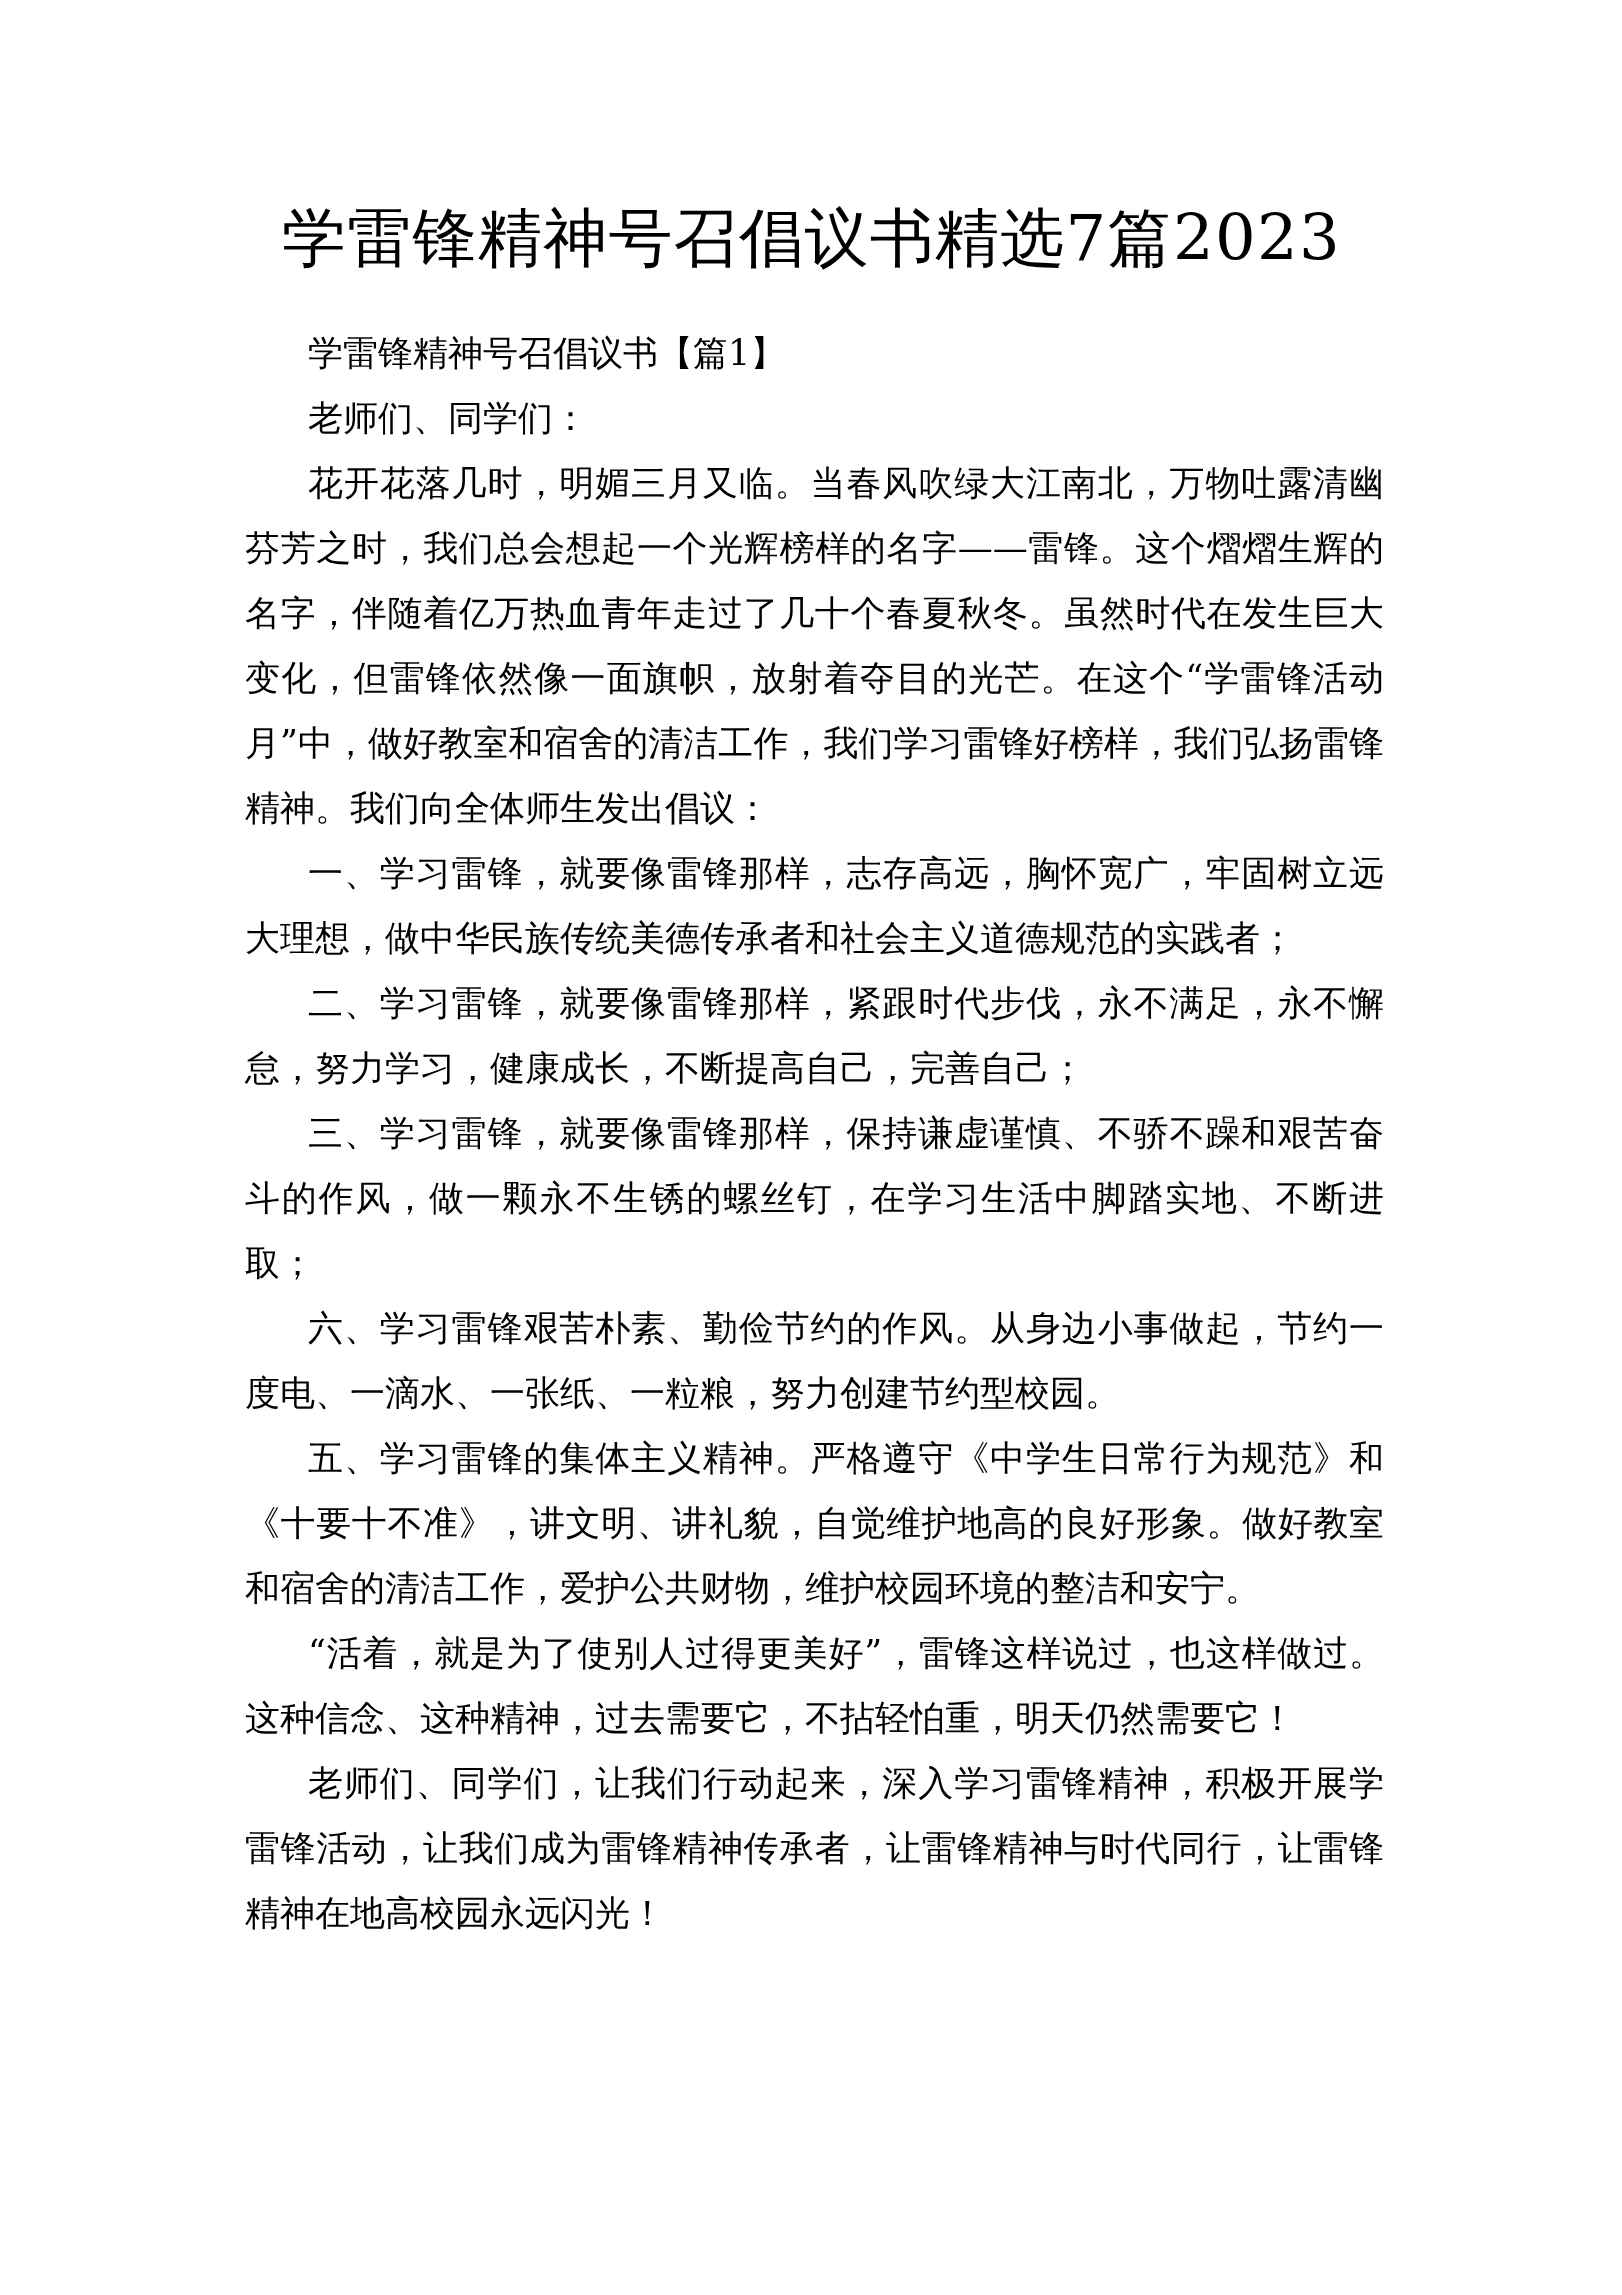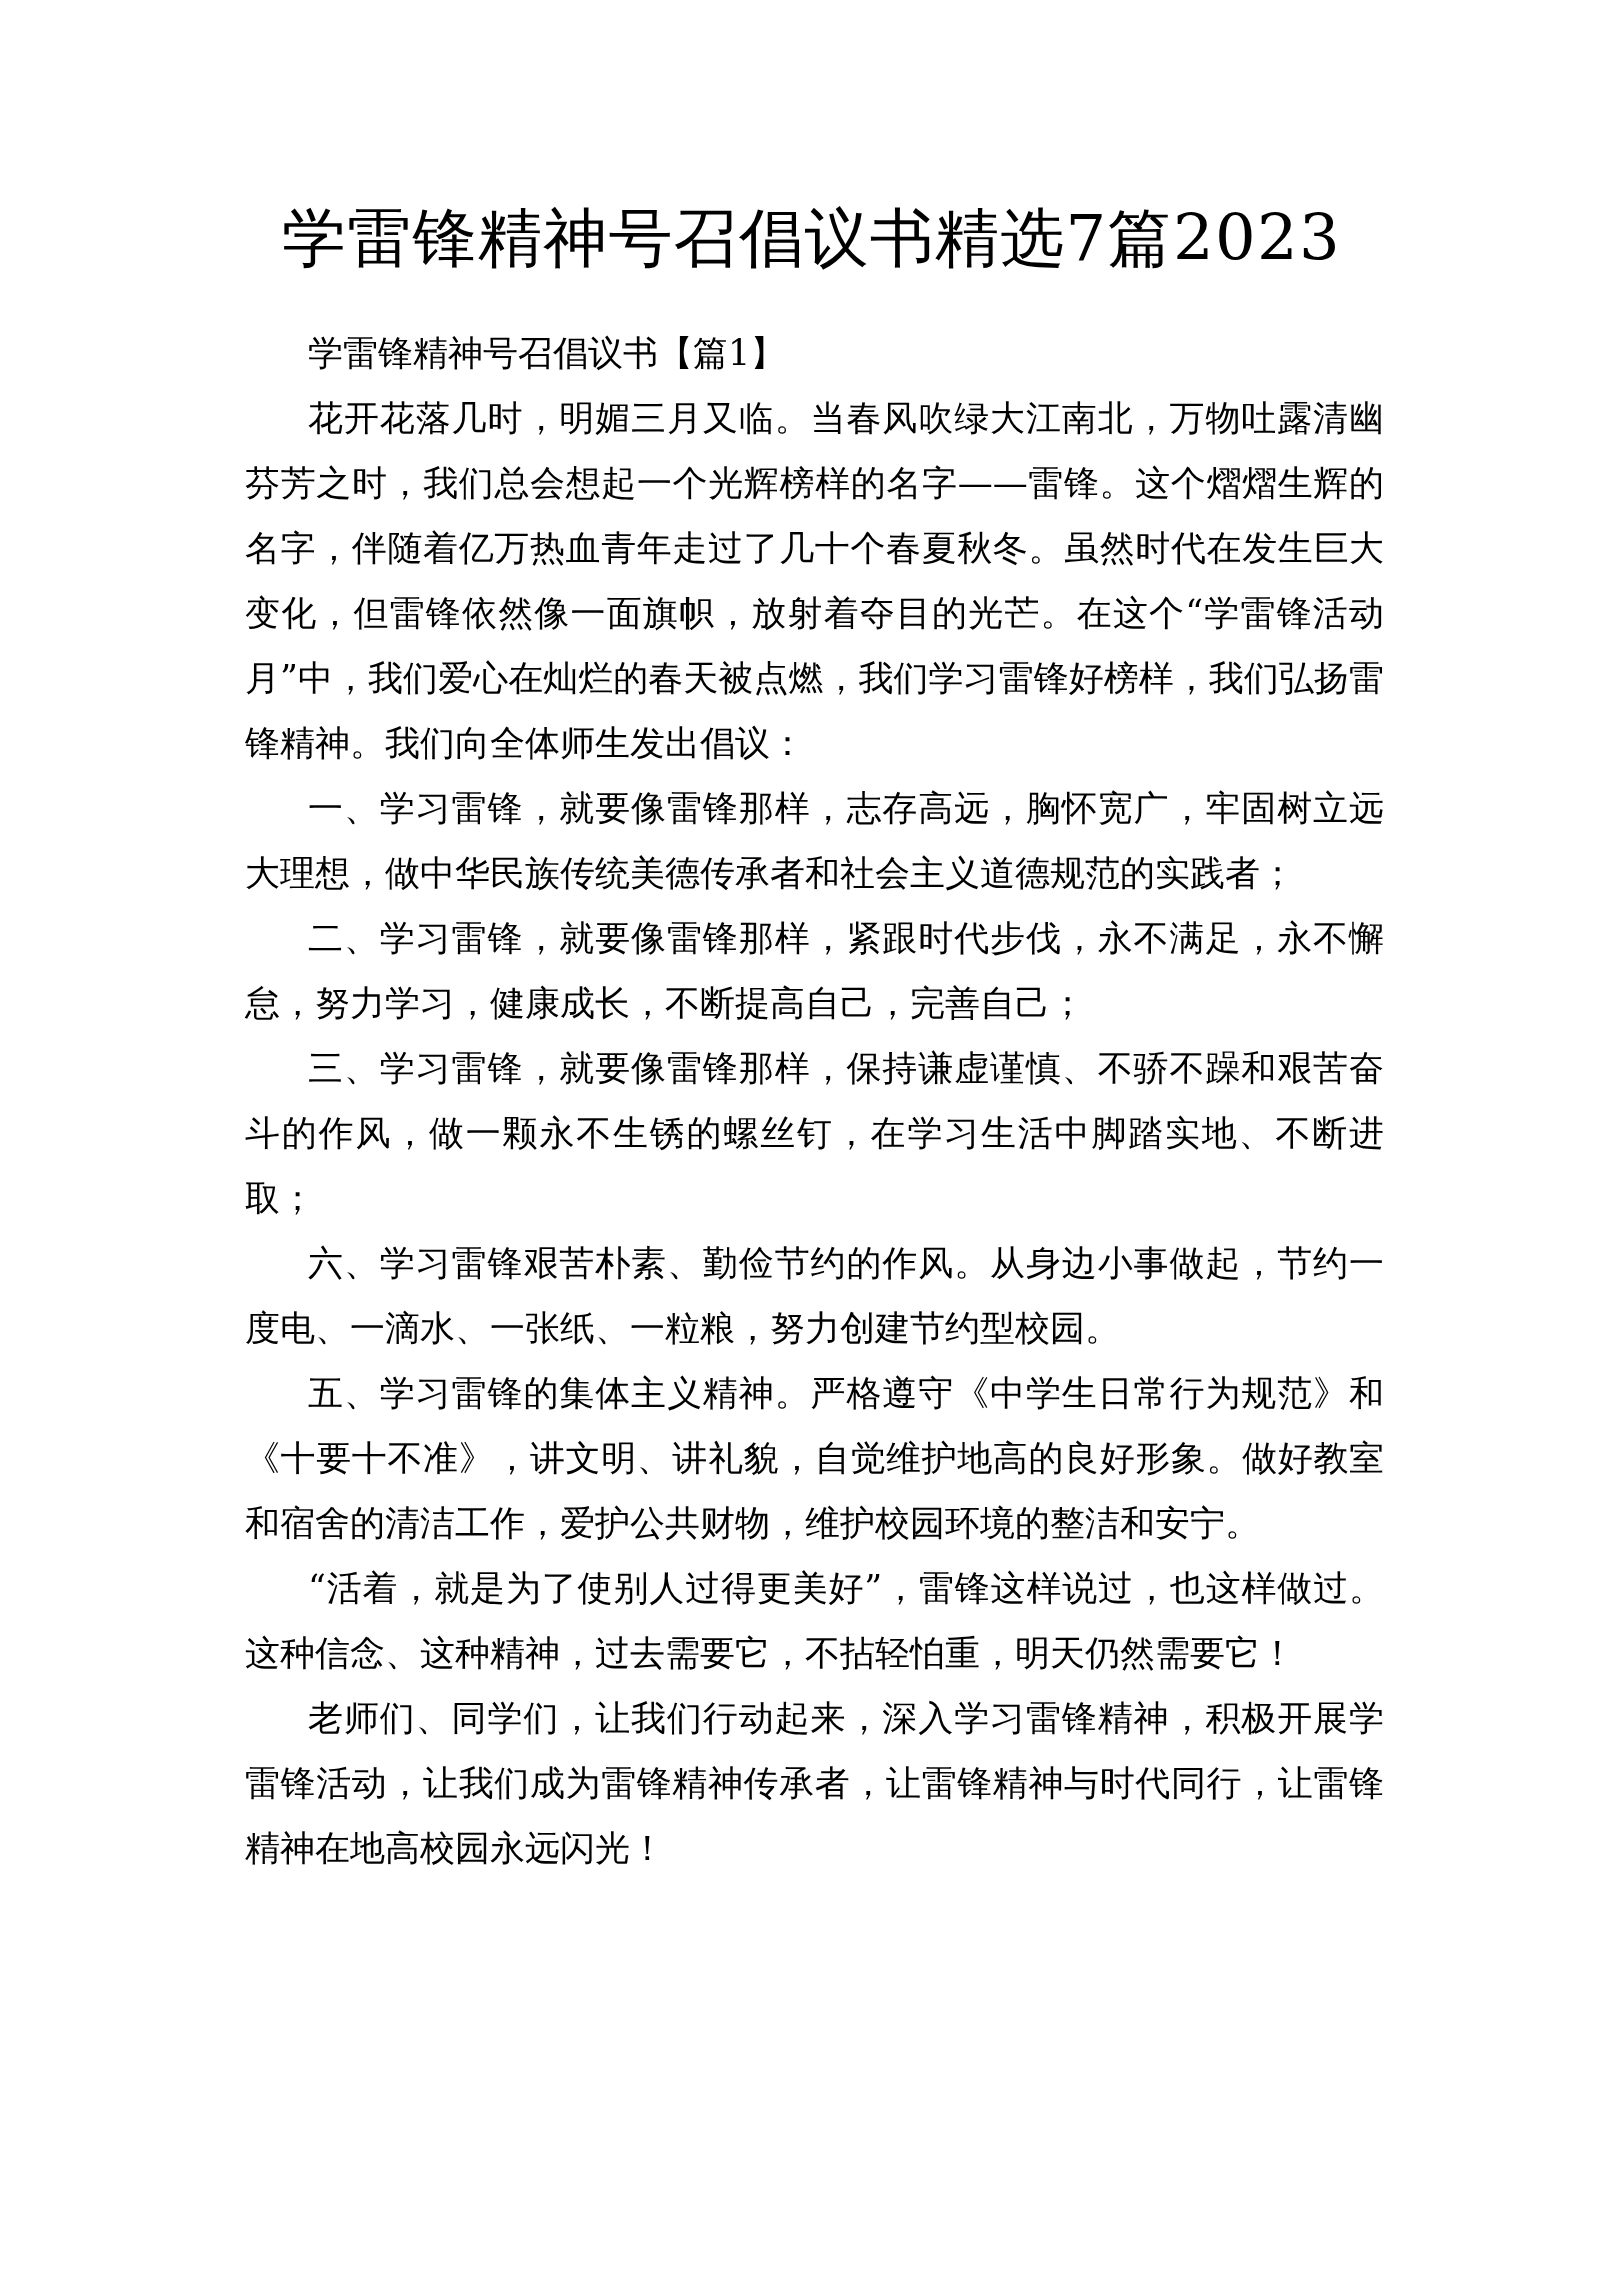--- a/index.html
+++ b/index.html
@@ -55,21 +55,22 @@
     }
   </style>
 </head>
 <body>
 
 <div class="page">
   <h1 class="doc-title">学雷锋精神号召倡议书精选7篇2023</h1>
 
   <div class="body">
     <p class="para no-indent">学雷锋精神号召倡议书【篇1】</p>
-    <p class="para">花开花落几时，明媚三月又临。当春风吹绿大江南北，万物吐露清幽芬芳之时，我们总会想起一个光辉榜样的名字——雷锋。这个熠熠生辉的名字，伴随着亿万热血青年走过了几十个春夏秋冬。虽然时代在发生巨大变化，但雷锋依然像一面旗帜，放射着夺目的光芒。在这个“学雷锋活动月”中，我们爱心在灿烂的春天被点燃，我们学习雷锋好榜样，我们弘扬雷锋精神。我们向全体师生发出倡议：</p>
+    <p class="para no-indent">老师们、同学们：</p>
+    <p class="para">花开花落几时，明媚三月又临。当春风吹绿大江南北，万物吐露清幽芬芳之时，我们总会想起一个光辉榜样的名字——雷锋。这个熠熠生辉的名字，伴随着亿万热血青年走过了几十个春夏秋冬。虽然时代在发生巨大变化，但雷锋依然像一面旗帜，放射着夺目的光芒。在这个“学雷锋活动月”中，做好教室和宿舍的清洁工作，我们学习雷锋好榜样，我们弘扬雷锋精神。我们向全体师生发出倡议：</p>
     <p class="para">一、学习雷锋，就要像雷锋那样，志存高远，胸怀宽广，牢固树立远大理想，做中华民族传统美德传承者和社会主义道德规范的实践者；</p>
     <p class="para">二、学习雷锋，就要像雷锋那样，紧跟时代步伐，永不满足，永不懈怠，努力学习，健康成长，不断提高自己，完善自己；</p>
     <p class="para">三、学习雷锋，就要像雷锋那样，保持谦虚谨慎、不骄不躁和艰苦奋斗的作风，做一颗永不生锈的螺丝钉，在学习生活中脚踏实地、不断进取；</p>
     <p class="para">六、学习雷锋艰苦朴素、勤俭节约的作风。从身边小事做起，节约一度电、一滴水、一张纸、一粒粮，努力创建节约型校园。</p>
     <p class="para">五、学习雷锋的集体主义精神。严格遵守《中学生日常行为规范》和《十要十不准》，讲文明、讲礼貌，自觉维护地高的良好形象。做好教室和宿舍的清洁工作，爱护公共财物，维护校园环境的整洁和安宁。</p>
     <p class="para">“活着，就是为了使别人过得更美好”，雷锋这样说过，也这样做过。这种信念、这种精神，过去需要它，不拈轻怕重，明天仍然需要它！</p>
     <p class="para">老师们、同学们，让我们行动起来，深入学习雷锋精神，积极开展学雷锋活动，让我们成为雷锋精神传承者，让雷锋精神与时代同行，让雷锋精神在地高校园永远闪光！</p>
   </div>
 </div>
 

